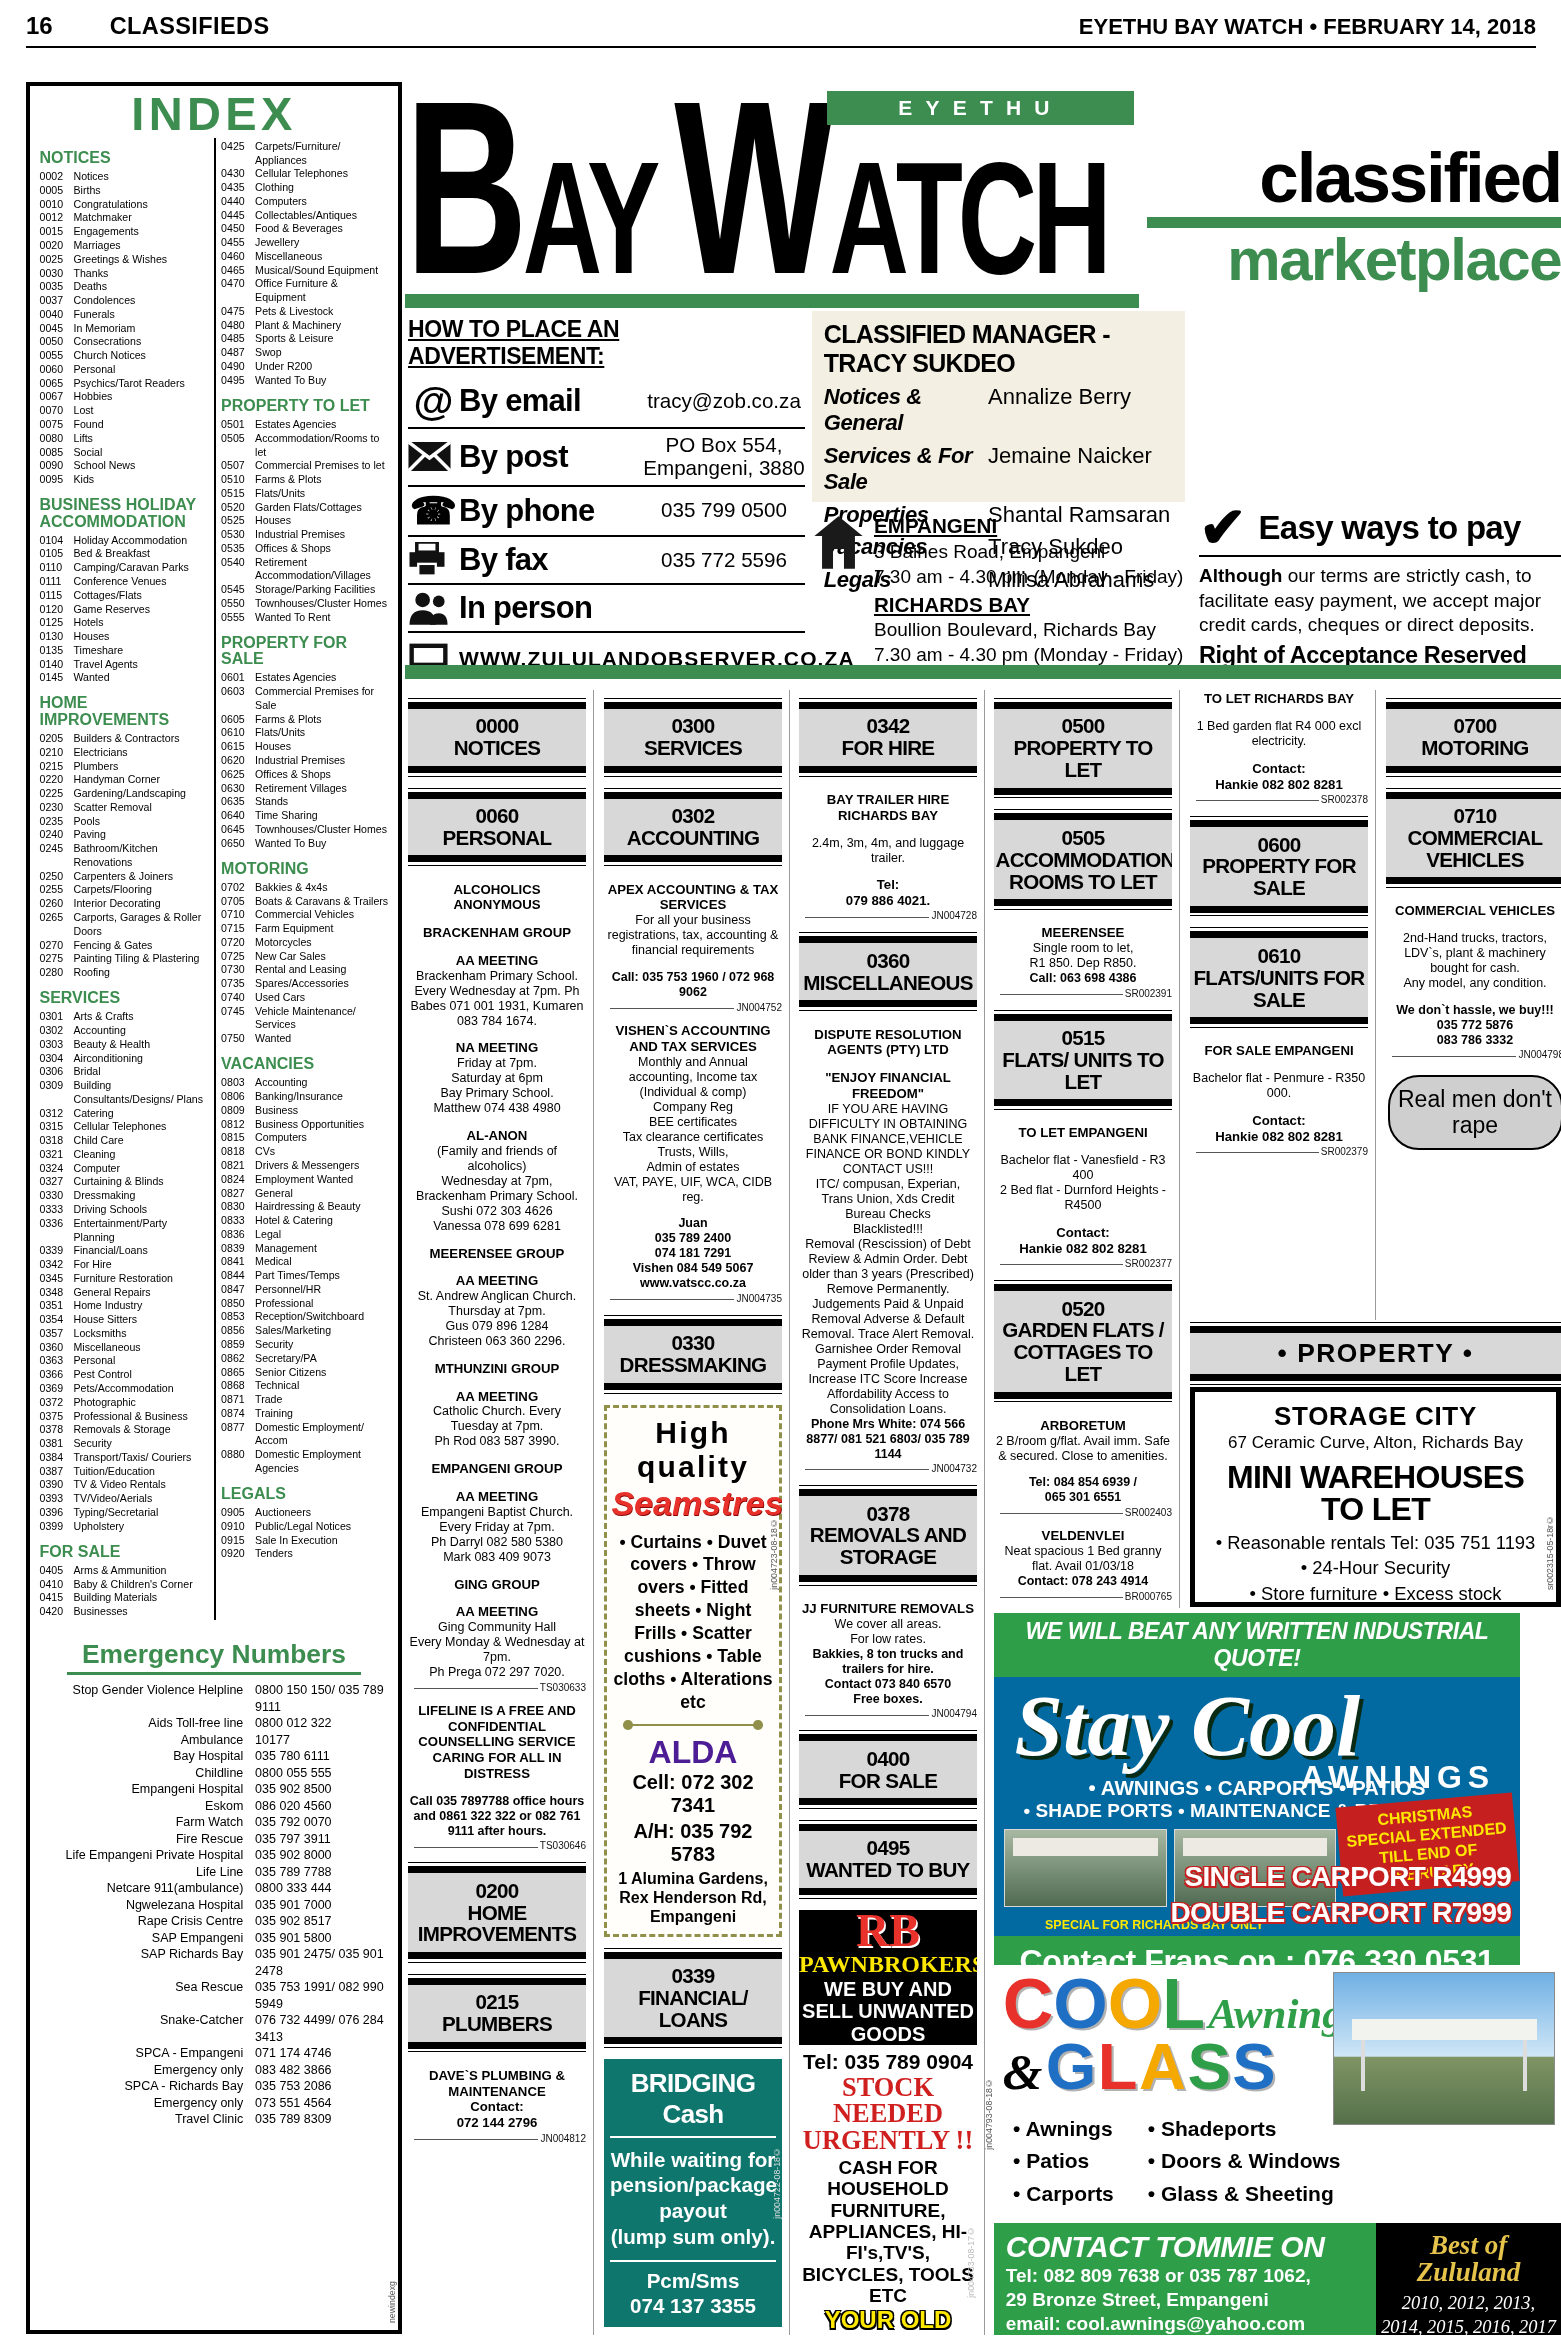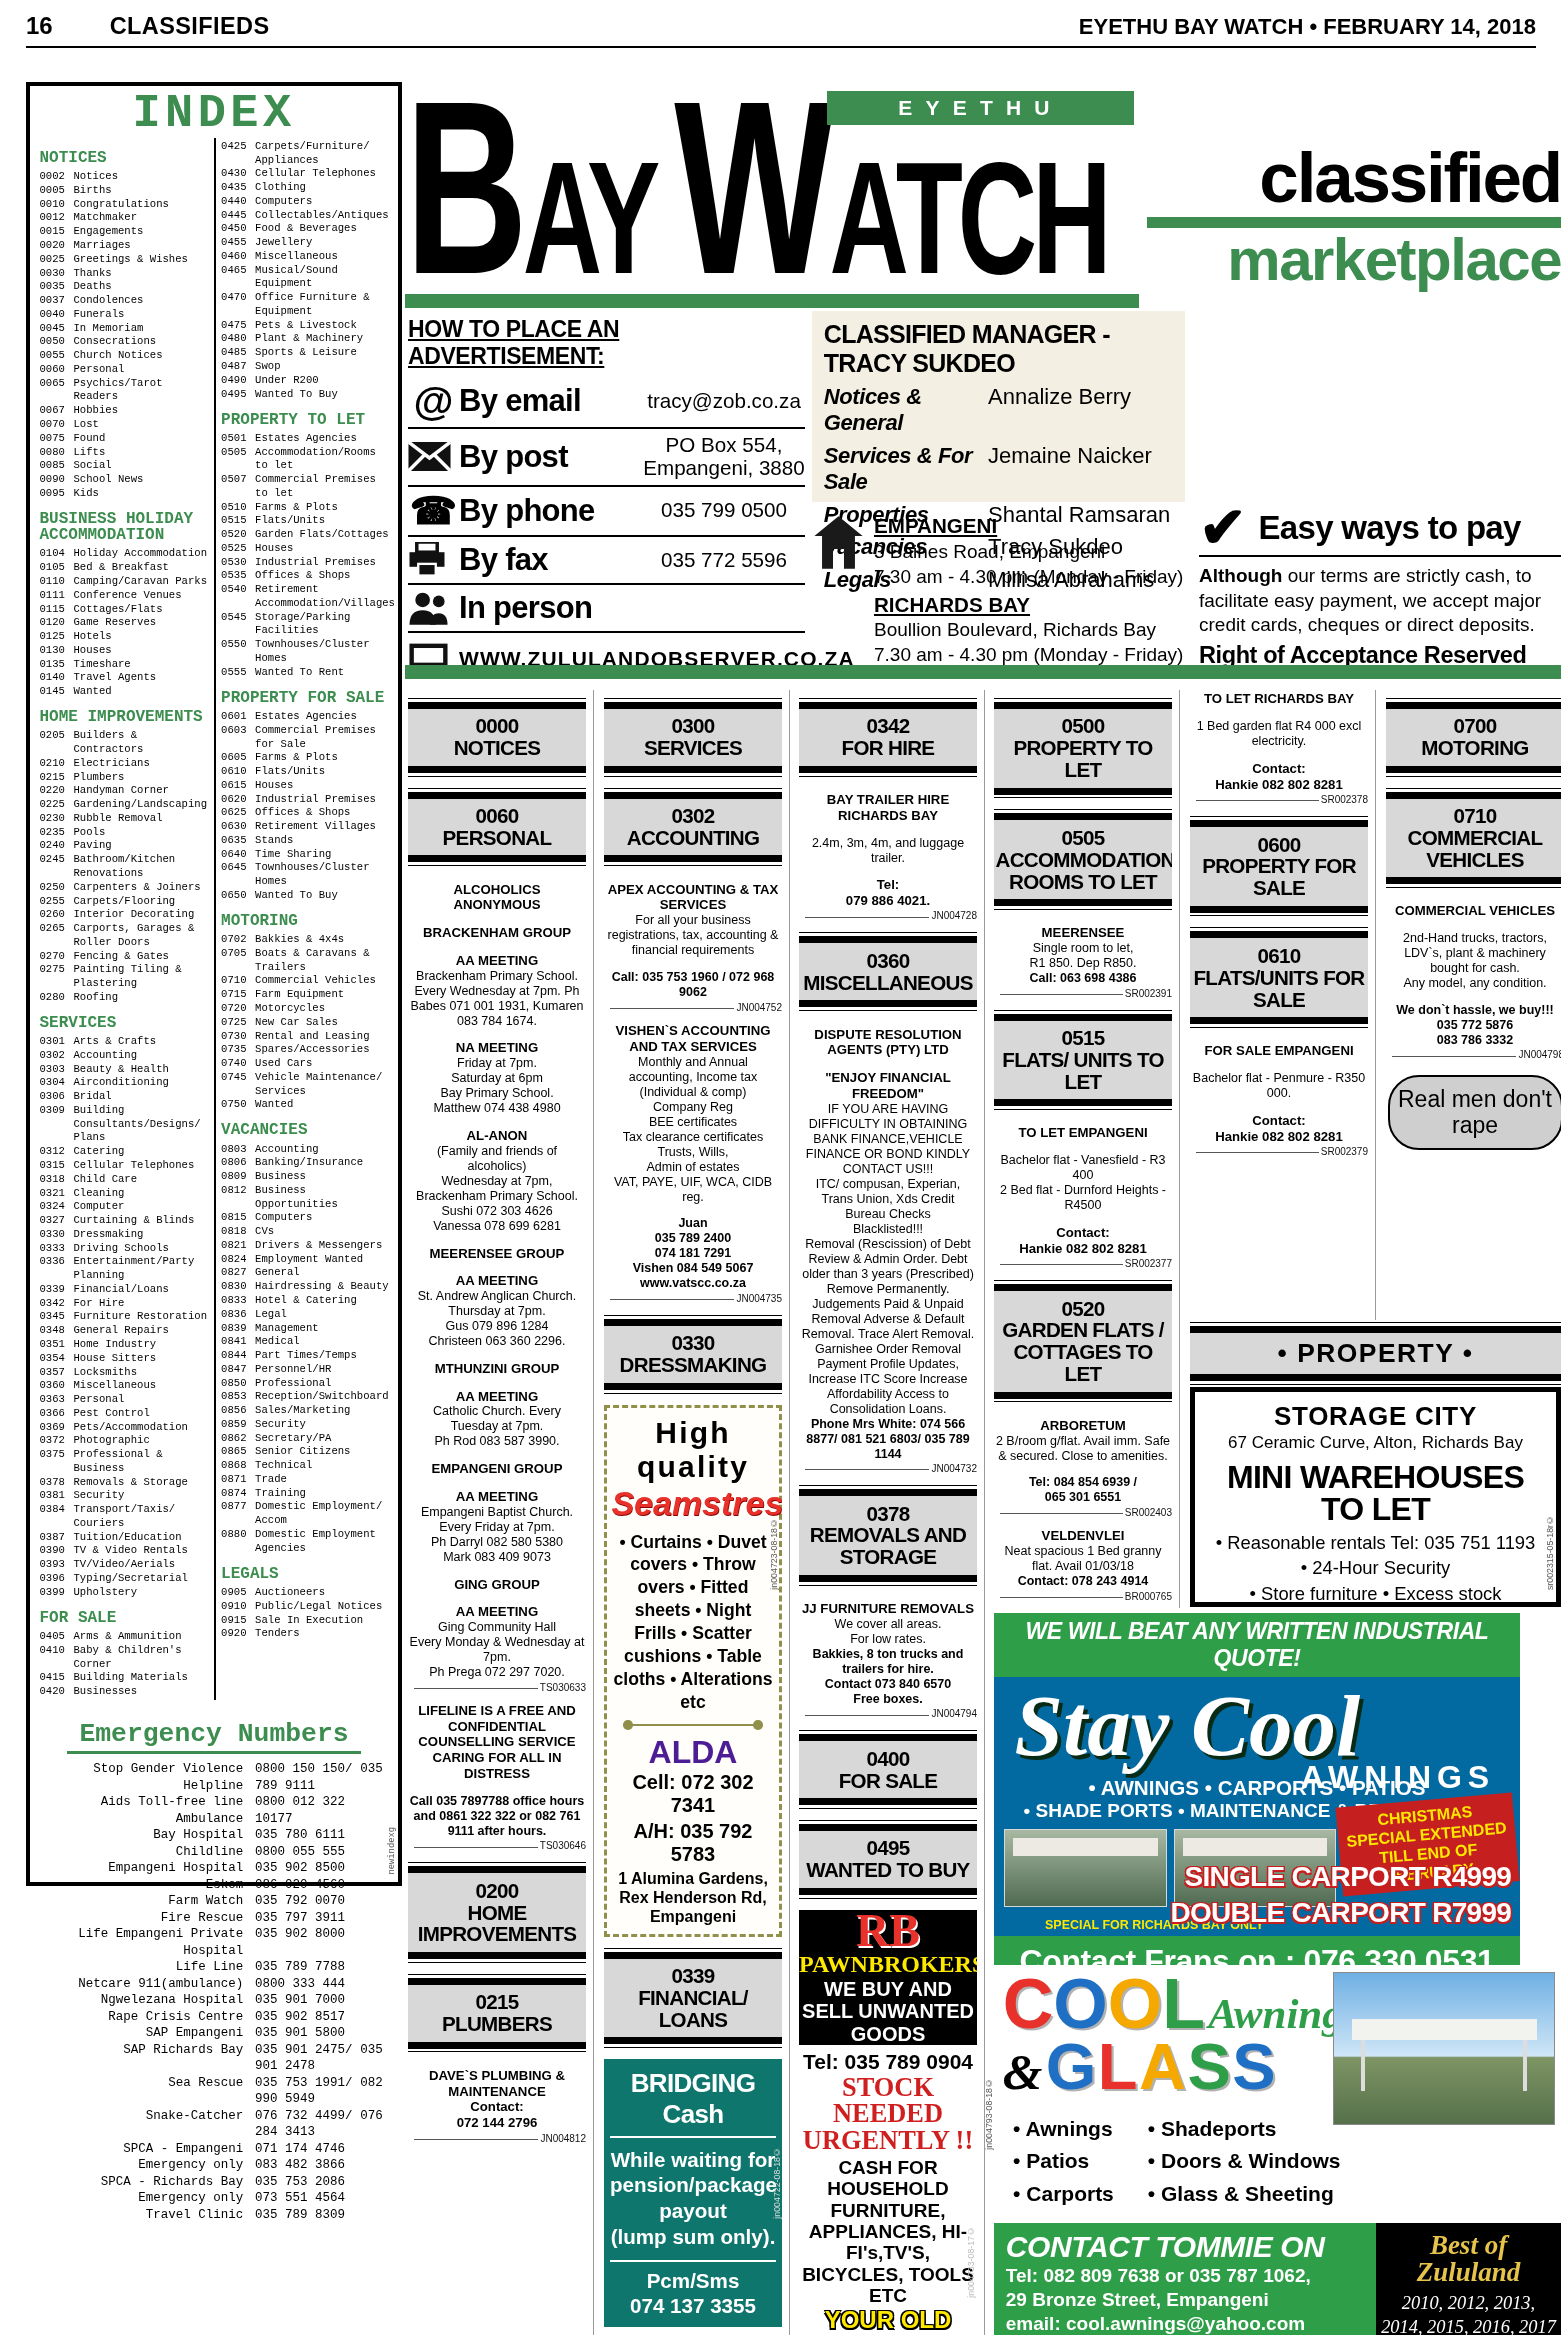--- a/index.html
+++ b/index.html
@@ -6,22 +6,22 @@
   #page{position:relative;width:1561px;height:2342px;background:#fff;
         font-family:"Liberation Sans",sans-serif;color:#000;overflow:hidden;}
   .abs{position:absolute;}
   
   #masthead{left:26px;top:11.8px;width:1510px;display:flex;align-items:baseline;}
   .mh-num{font-size:24px;font-weight:bold;}
   .mh-sec{font-size:23.5px;font-weight:bold;margin-left:57px;letter-spacing:0.4px;}
   .mh-right{margin-left:auto;font-size:22px;font-weight:bold;}
   #mh-rule{left:26px;top:46px;width:1510px;height:2.2px;background:#000;}
   
-  #index{left:26px;top:82px;width:376px;height:1804px;border:4.4px solid #000;
-         box-sizing:border-box;padding:2.9px 4.4px;font-family:Liberation Mono, monospace;}
+  #index{left:26px;top:82px;width:376px;height:2252px;border:4.4px solid #000;
+         box-sizing:border-box;padding:2.9px 4.4px;}
   #ix-title{color:#3c8d4f;font-size:47px;font-weight:bold;text-align:center;
             letter-spacing:4.4px;line-height:1.05;}
   #ix-cols{display:flex;align-items:stretch;}
   .ix-col{width:50%;padding:1.5px 3.7px 1.5px 5.1px;box-sizing:border-box;}
   .ix-col + .ix-col{border-left:2.2px solid #000;}
   .ix-head{color:#3c8d4f;font-weight:bold;font-size:16px;line-height:1.03;margin:10.3px 0 3.7px;}
   .ix-row{display:flex;font-size:10.6px;line-height:1.3;}
   .ix-code{width:34px;flex:none;}
   .ix-label{flex:1;}
   #emg{margin-top:19px;position:relative;padding:0 1.5px;}
@@ -350,21 +350,21 @@
           <div class="ix-row">
             <span class="ix-code">0220</span>
             <span class="ix-label">Handyman Corner</span>
           </div>
           <div class="ix-row">
             <span class="ix-code">0225</span>
             <span class="ix-label">Gardening/Landscaping</span>
           </div>
           <div class="ix-row">
             <span class="ix-code">0230</span>
-            <span class="ix-label">Rubble Removal</span>
+            <span class="ix-label">Scatter Removal</span>
           </div>
           <div class="ix-row">
             <span class="ix-code">0235</span>
             <span class="ix-label">Pools</span>
           </div>
           <div class="ix-row">
             <span class="ix-code">0240</span>
             <span class="ix-label">Paving</span>
           </div>
           <div class="ix-row">

